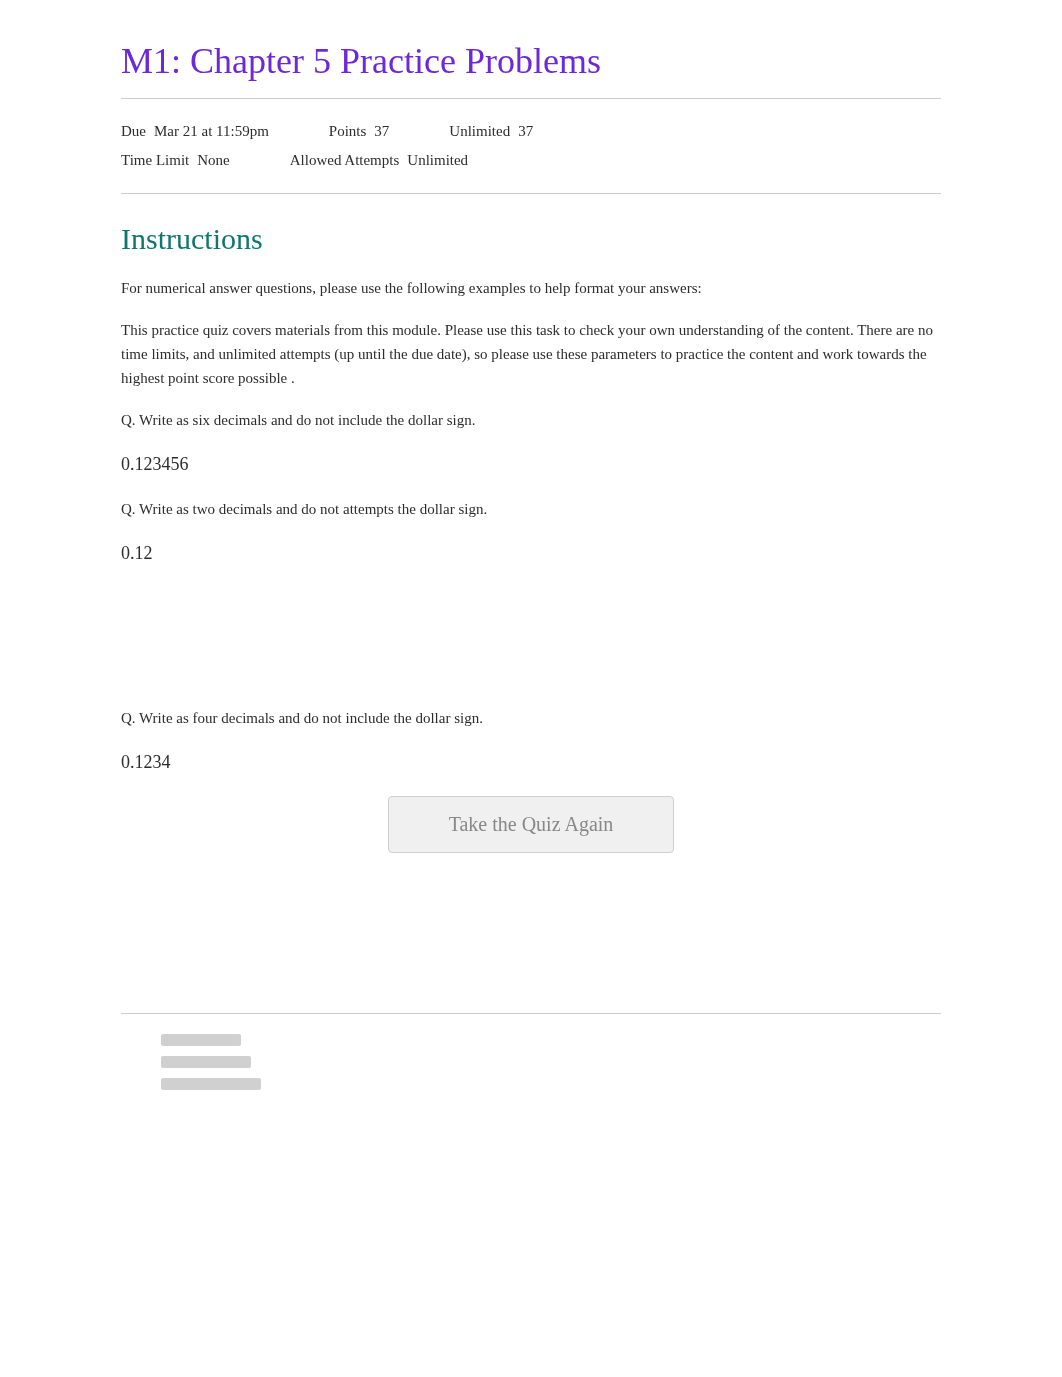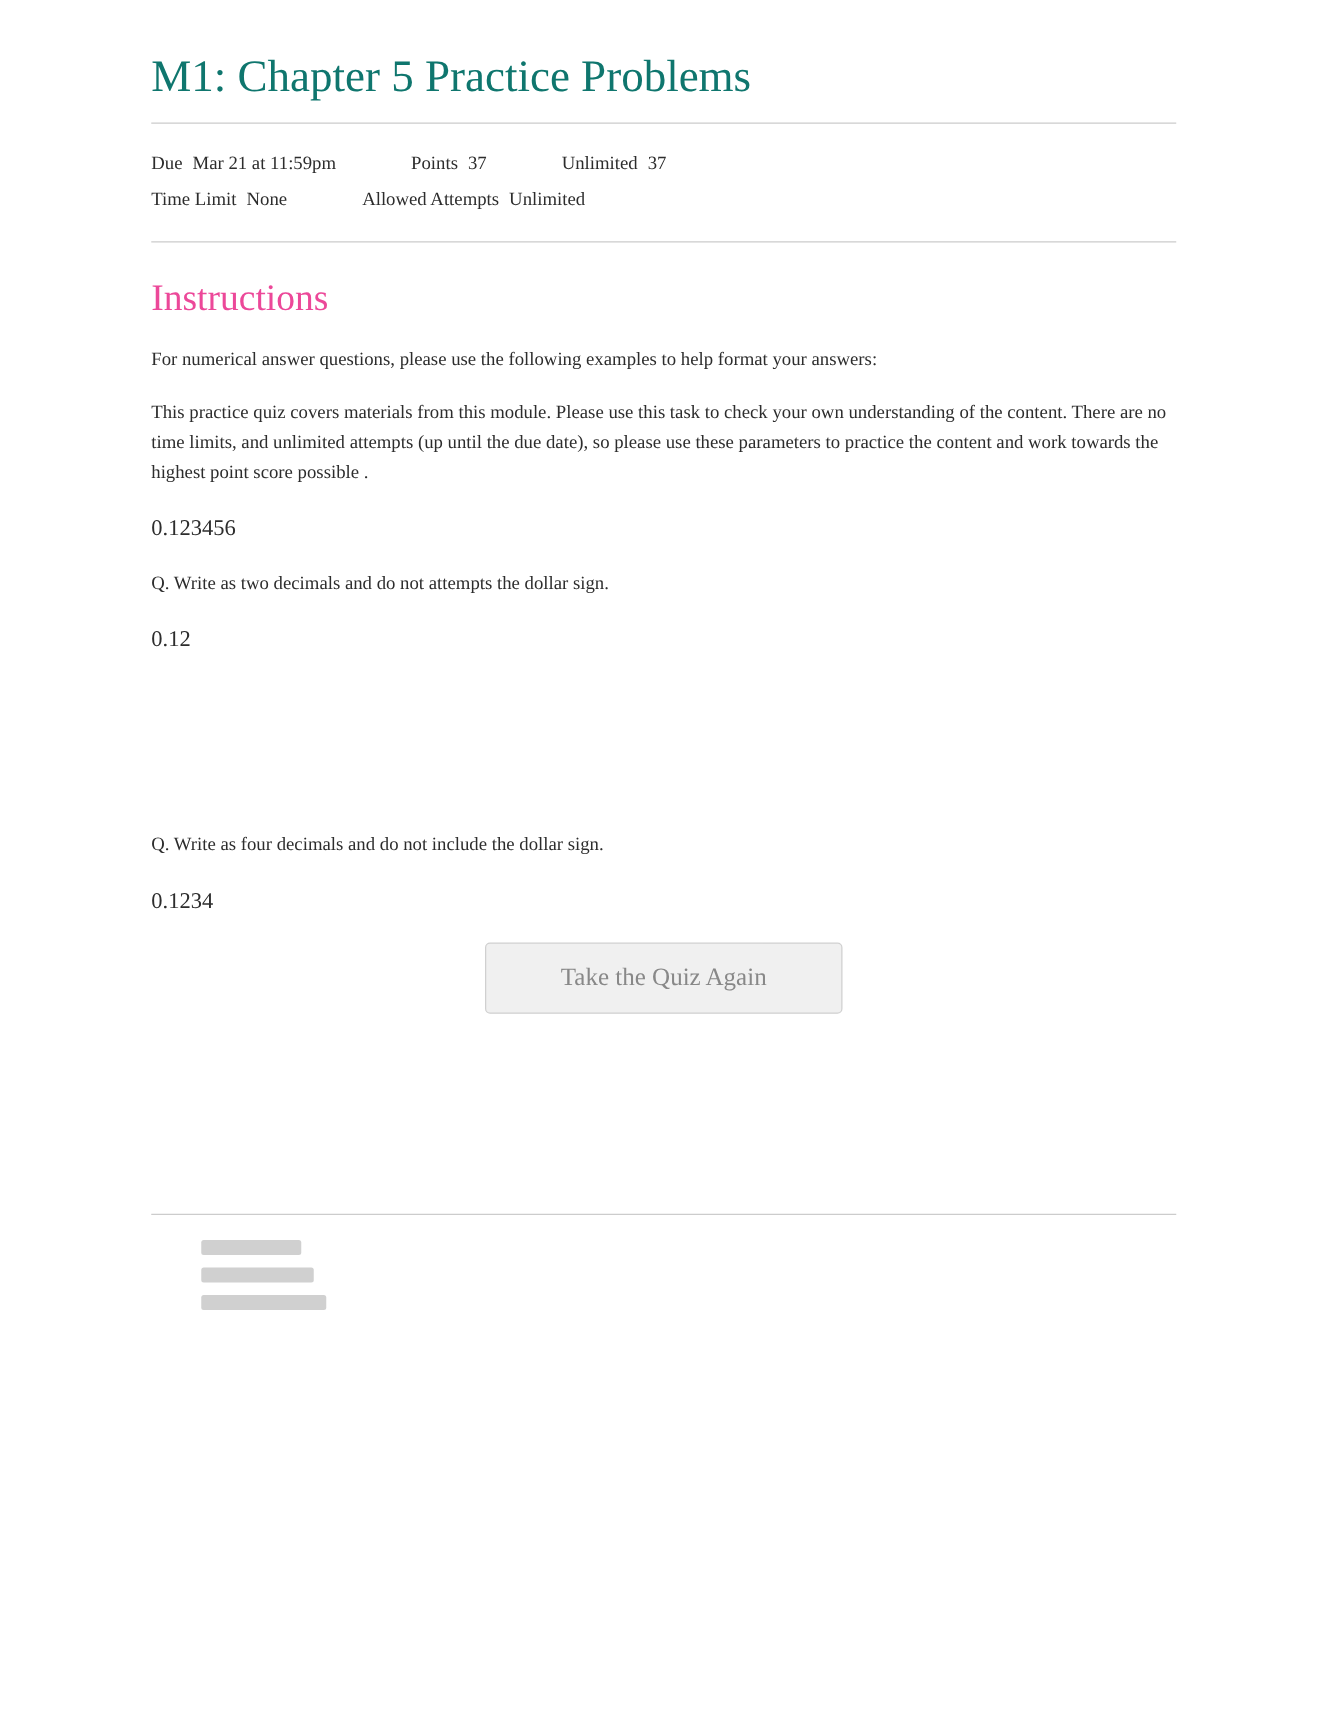--- a/index.html
+++ b/index.html
@@ -19,21 +19,21 @@
 
     .page-container {
       max-width: 860px;
       margin: 0 auto;
       padding: 40px 20px;
     }
 
     .quiz-title {
       font-size: 36px;
       font-weight: normal;
-      color: #0f766e;
+      color: #6d28d9;
       margin-bottom: 16px;
       font-family: Georgia, serif;
     }
 
     .divider {
       border: none;
       border-top: 1px solid #cccccc;
       margin: 8px 0;
     }
 
@@ -70,21 +70,21 @@
       align-items: baseline;
     }
 
     .instructions-section {
       margin-top: 28px;
     }
 
     .instructions-heading {
       font-size: 30px;
       font-weight: normal;
-      color: #ec4899;
+      color: #0f766e;
       margin-bottom: 20px;
       font-family: Georgia, serif;
     }
 
     .instructions-body {
       font-size: 15px;
       line-height: 1.6;
       color: #2d2d2d;
     }
 
@@ -189,20 +189,21 @@
 
     <h2 class="instructions-heading">Instructions</h2>
 
     <div class="instructions-body">
 
       <p>For numerical answer questions, please use the following examples to help format your answers:</p>
 
       <p>This practice quiz covers materials from this module. Please use this task to check your own understanding of the content. There are no time limits, and unlimited attempts (up until the due date), so please use these parameters to       practice the content and work towards the highest point score possible       .</p>
 
       <div class="qa-block">
+        <p class="qa-question">Q. Write as six decimals and do not include the dollar sign.</p>
         <p class="qa-answer">0.123456</p>
       </div>
 
       <div class="qa-block">
         <p class="qa-question">Q. Write as two decimals and do not attempts the dollar sign.</p>
         <p class="qa-answer">0.12</p>
       </div>
 
       <div class="spacer"></div>
 

